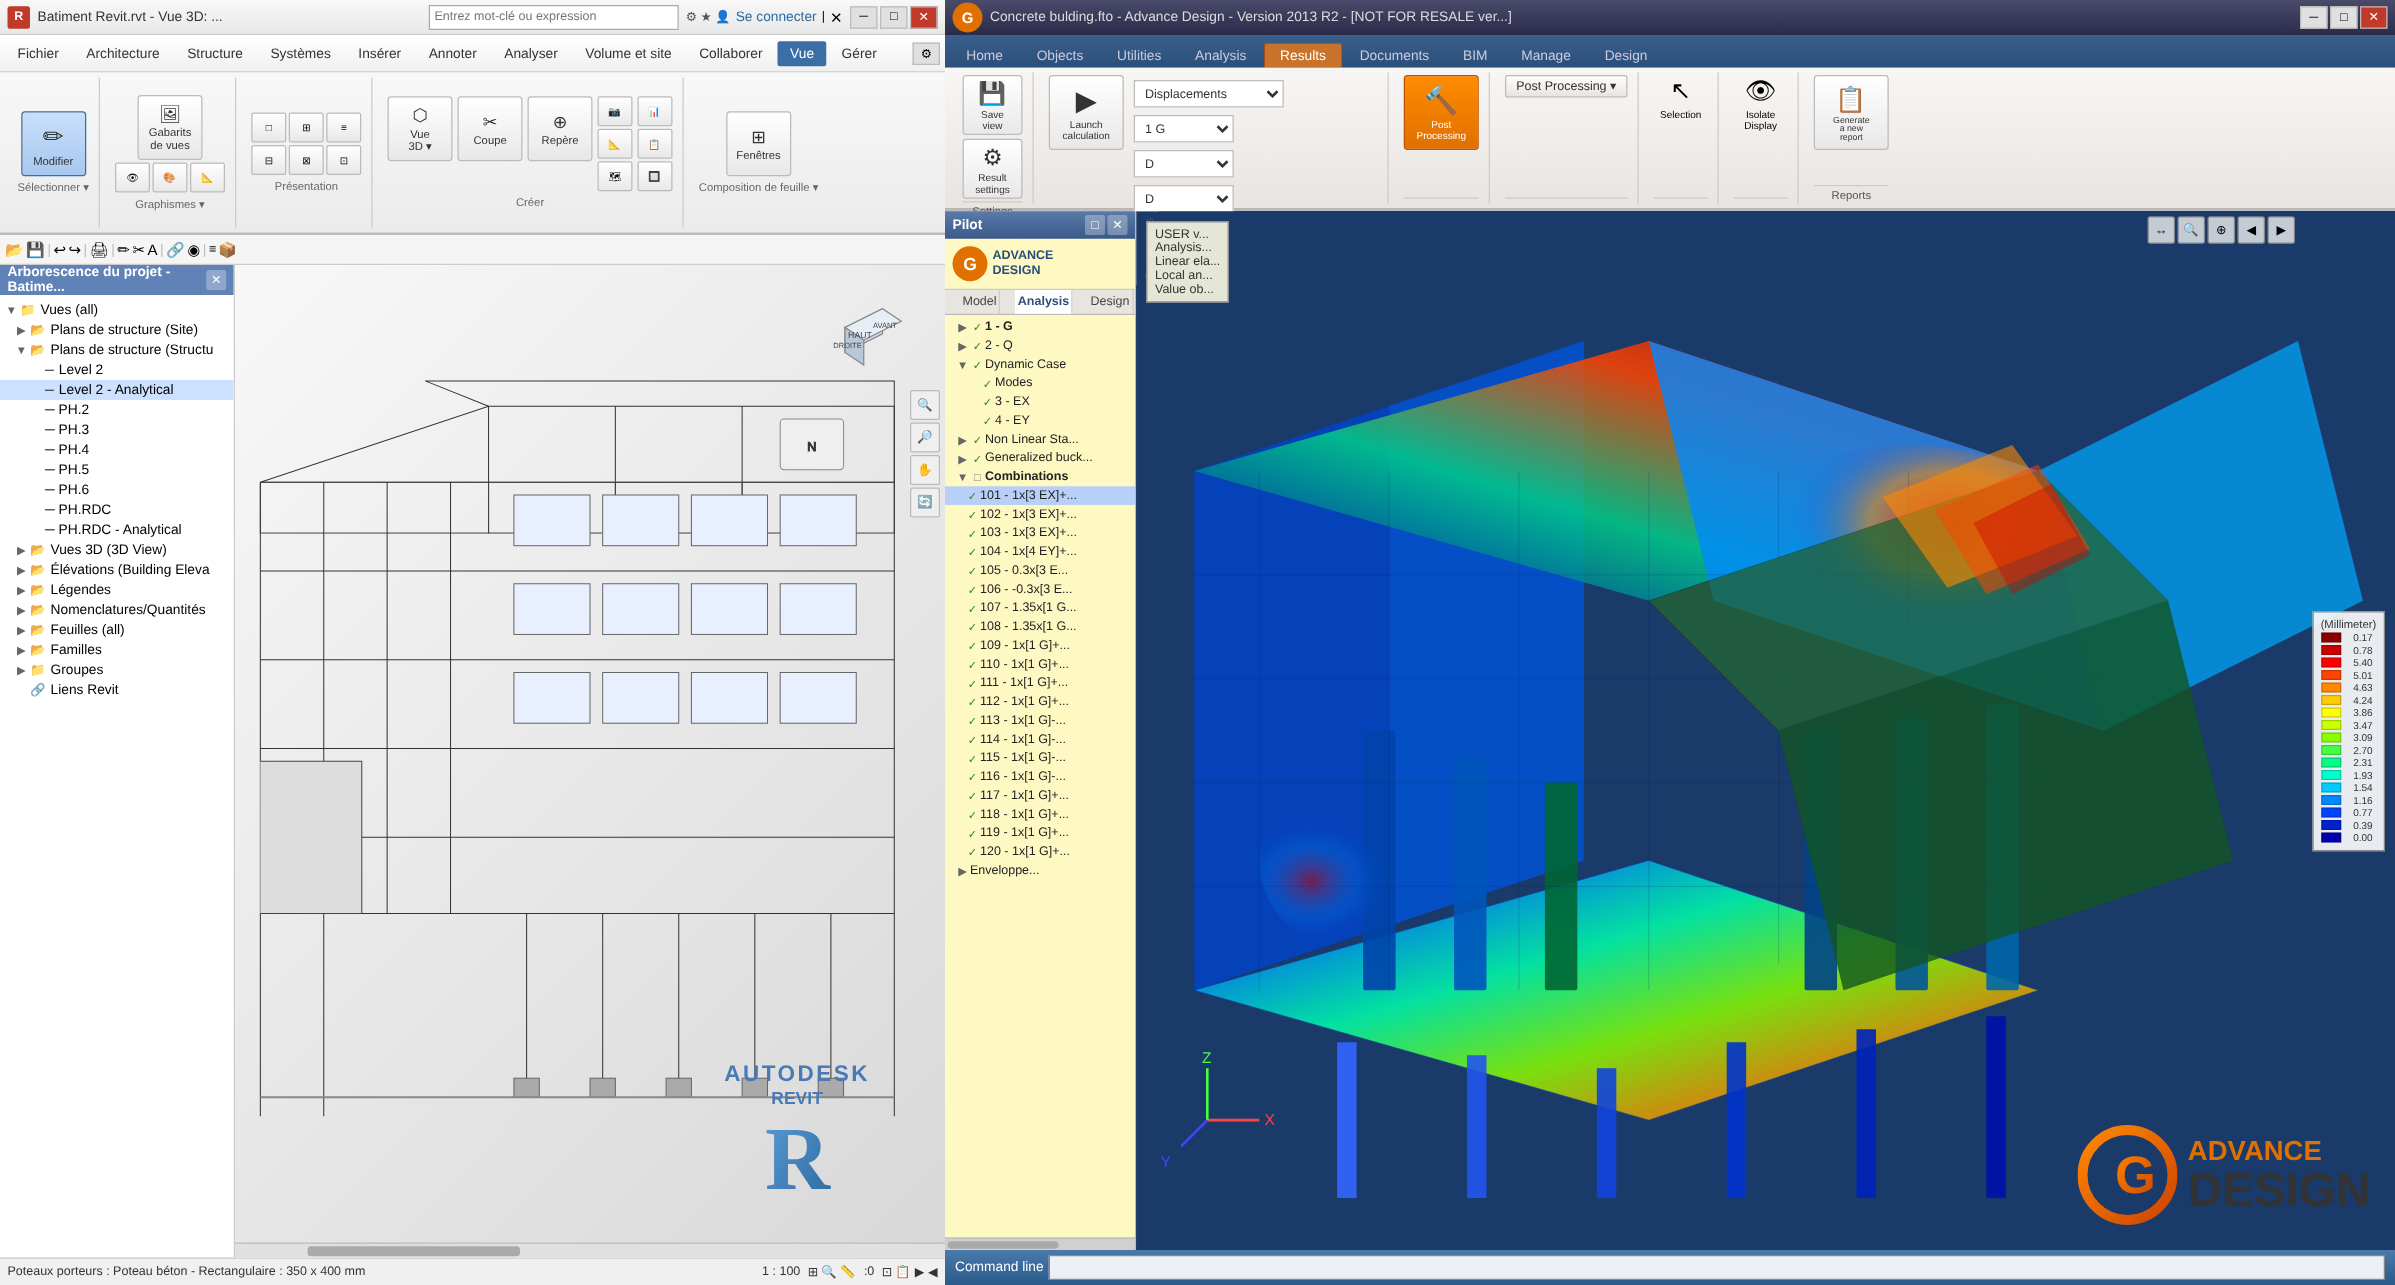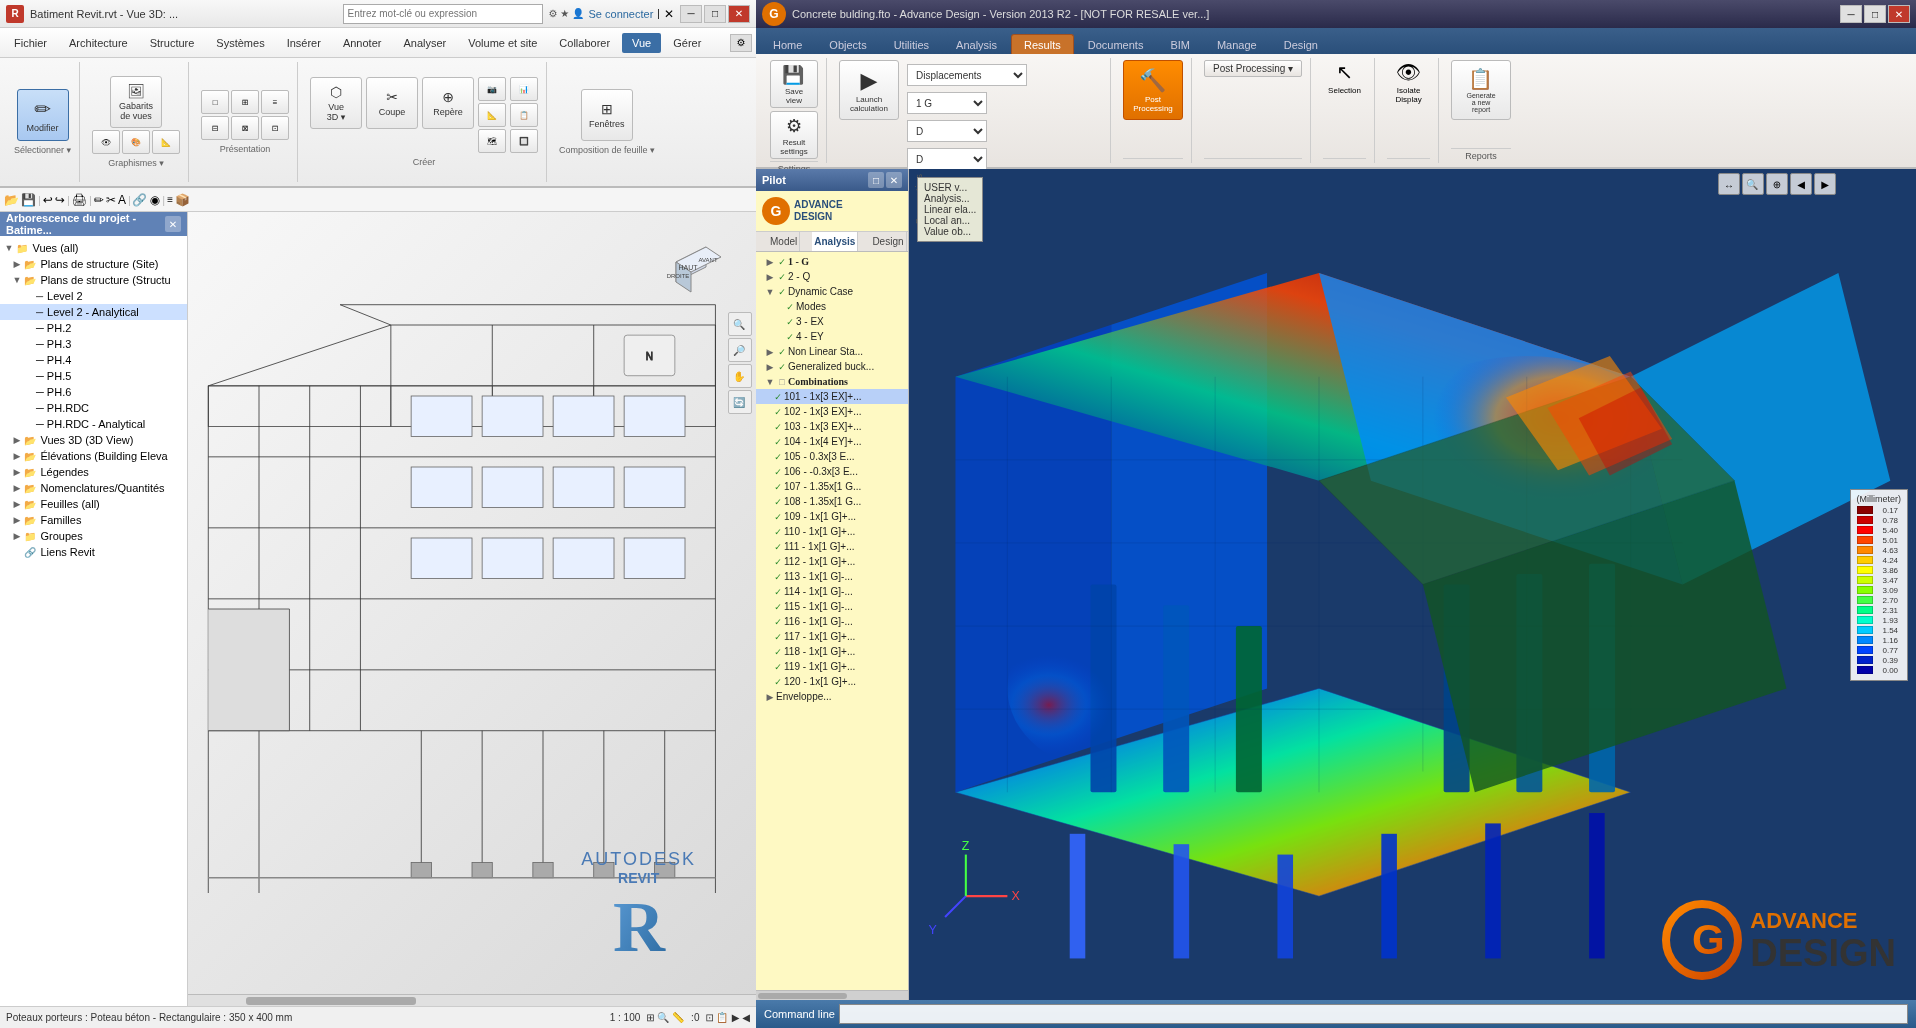--- a/index.html
+++ b/index.html
@@ -198,21 +198,21 @@
     }
     .pilot-logo-g { width: 28px; height: 28px; background: #e07000; border-radius: 50%; display: flex; align-items: center; justify-content: center; color: white; font-weight: bold; font-size: 14px; }
     .pilot-logo-text { font-size: 10px; font-weight: bold; color: #2a4f7a; line-height: 1.2; }
 
     .pilot-tree { flex: 1; overflow-y: auto; padding: 2px 0; }
     .pilot-item { display: flex; align-items: center; padding: 2px 4px; cursor: pointer; font-size: 10px; white-space: nowrap; }
     .pilot-item.selected { background: #b8d0f8; }
     .pilot-expand { width: 12px; text-align: center; font-size: 9px; color: #666; }
     .pilot-check { width: 12px; text-align: center; font-size: 9px; color: #2a8a2a; }
     .pilot-item-label { font-size: 10px; color: #222; }
-    .pilot-item-label.bold { font-weight: bold; font-family: Liberation Serif, serif; }
+    .pilot-item-label.bold { font-weight: bold; }
     .pilot-indent1 { padding-left: 8px; }
     .pilot-indent2 { padding-left: 16px; }
 
     
     .ad-viewport {
       flex: 1; position: relative; background: #1a3a5a; overflow: hidden;
     }
 
     
     .color-legend {
@@ -609,21 +609,21 @@
         </div>
 
         <div style="position:absolute;right:4px;top:100px;display:flex;flex-direction:column;gap:2px;">
           <div class="viewport-btn">🔍</div>
           <div class="viewport-btn">🔎</div>
           <div class="viewport-btn">✋</div>
           <div class="viewport-btn">🔄</div>
         </div>
 
         <div class="revit-logo-area">
-          <div style="font-size:18px;font-weight:normal;color:#4a7ab5;letter-spacing:2px;">AUTODESK</div>
+          <div style="font-size:18px;font-weight:bold;color:#4a7ab5;letter-spacing:2px;">AUTODESK</div>
           <div style="font-size:14px;font-weight:bold;color:#4a7ab5;">REVIT</div>
 
           <div style="width:70px;height:80px;display:flex;align-items:center;justify-content:center;">
             <svg width="70" height="80">
               <defs>
                 <linearGradient id="rGrad" x1="0" y1="0" x2="1" y2="1">
                   <stop offset="0%" stop-color="#5b9bd5"></stop>
                   <stop offset="100%" stop-color="#2c6aa0"></stop>
                 </linearGradient>
               </defs>

